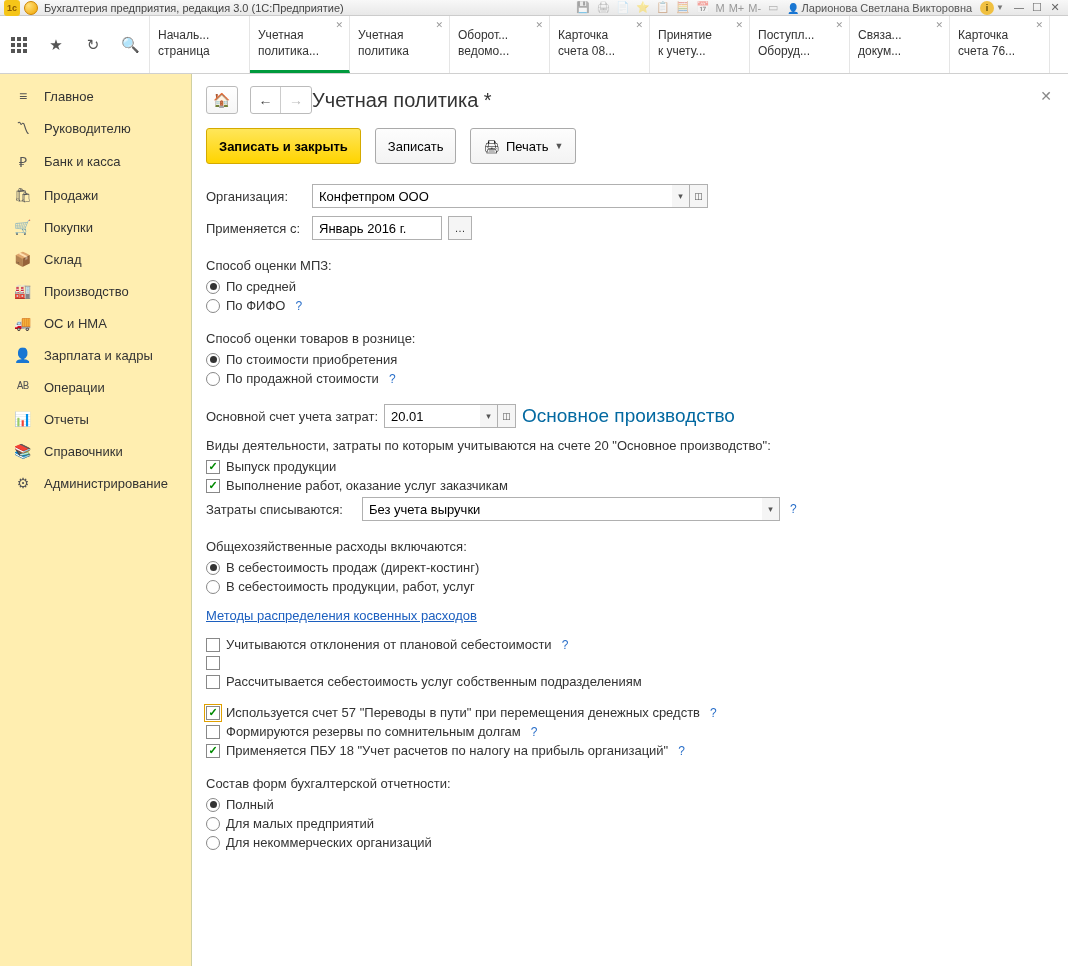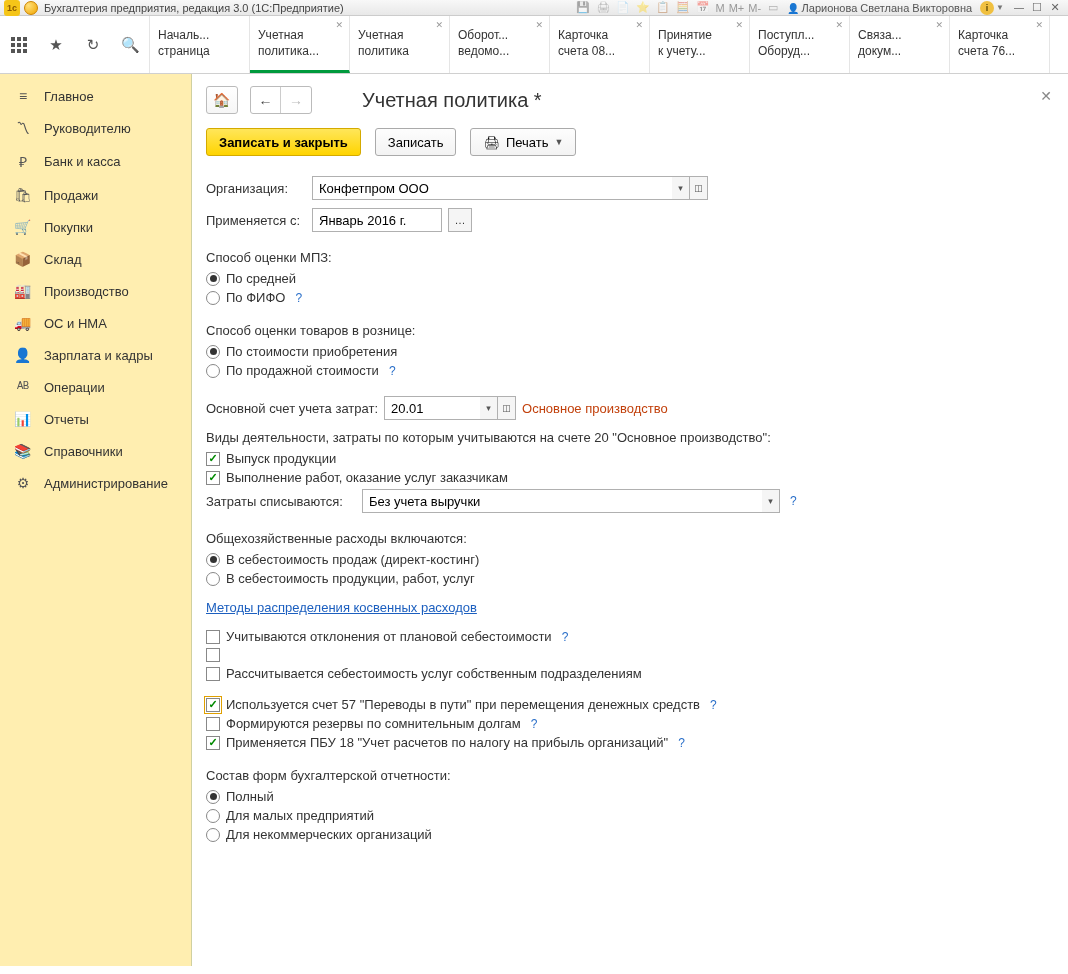--- a/index.html
+++ b/index.html
@@ -40,24 +40,24 @@
 .side-item .si-icon { width:18px; text-align:center; font-size:14px; color:#555;}
 .content { flex:1; background:#fff; position:relative; padding: 12px 14px; overflow:auto;}
 
 
 .ctool-row { display:flex; align-items:center; margin-bottom:14px;}
 .icon-btn { height:28px; min-width:32px; border:1px solid #bbb; background:linear-gradient(#fff,#f6f6f6); border-radius:3px; display:flex; align-items:center; justify-content:center; font-size:14px; color:#444; }
 .nav-group { display:flex; margin-left:12px; border:1px solid #bbb; border-radius:3px; overflow:hidden;}
 .nav-group .half { width:30px; height:26px; display:flex; align-items:center; justify-content:center; font-size:14px; color:#444; }
 .nav-group .half:first-child { border-right:1px solid #ccc; }
 .nav-group .half.disabled { color:#bbb; }
-.page-title { font-size:20px; margin-left:50px;}
+.page-title { font-size:20px; }
 .close-x { position:absolute; top:14px; right:16px; font-size:14px; color:#888; cursor:pointer;}
 
-.btn { height:28px; padding:0 12px; border:1px solid #aaa; border-radius:3px; background:linear-gradient(#fdfdfd,#f3f3f3); font-size:13px; display:inline-flex; align-items:center; gap:6px;}
+.btn { height:36px; padding:0 12px; border:1px solid #aaa; border-radius:3px; background:linear-gradient(#fdfdfd,#f3f3f3); font-size:13px; display:inline-flex; align-items:center; gap:6px;}
 .btn-primary { background:linear-gradient(#ffe65a,#ffd400); border-color:#d4aa00; font-weight:bold; }
 .btn-row { display:flex; gap:14px; margin-bottom:20px; align-items:center;}
 .btn .dd-arr { font-size:9px; color:#555;}
 
 
 .form-row { display:flex; align-items:center; margin-bottom:8px; gap:6px;}
 .lbl { font-size:13px; min-width:100px; }
 .lbl-wide { min-width:170px;}
 .txt-input { height:24px; border:1px solid #b0b0b0; padding:0 6px; font-size:13px; background:#fff;}
 .combo { display:flex; }
@@ -66,21 +66,21 @@
 .dots-btn { width:24px; height:24px; border:1px solid #b0b0b0; background:#f5f5f5; display:flex; align-items:center; justify-content:center; font-size:11px;}
 
 .section-lbl { font-size:13px; margin:18px 0 6px;}
 .radio-row,.check-row { display:flex; align-items:center; gap:6px; margin:4px 0; font-size:13px;}
 .radio { width:14px; height:14px; border:1px solid #888; border-radius:50%; display:flex; align-items:center; justify-content:center;}
 .radio.checked::after{ content:""; width:7px; height:7px; background:#333; border-radius:50%;}
 .check { width:14px; height:14px; border:1px solid #888; display:flex; align-items:center; justify-content:center; font-size:11px; color:#008a00; font-weight:bold;}
 .check.checked::after{ content:"✓"; }
 .check.hl { outline:1px solid #e0a000; outline-offset:1px;}
 .help-q { color:#2a6fc9; font-size:12px; margin-left:4px; cursor:pointer;}
-.hint-txt { color:#c2410c; font-size:13px;}
+.hint-txt { color:#0369a1; font-size:19px;}
 .link { color:#1c5fbf; text-decoration:underline; cursor:pointer; font-size:13px;}
 </style>
 </head>
 <body>
 
 <div class="titlebar">
   <div class="logo1c">1c</div>
   <div class="circle"></div>
   <div class="title">Бухгалтерия предприятия, редакция 3.0  (1С:Предприятие)</div>
   <div class="tb-icons">

